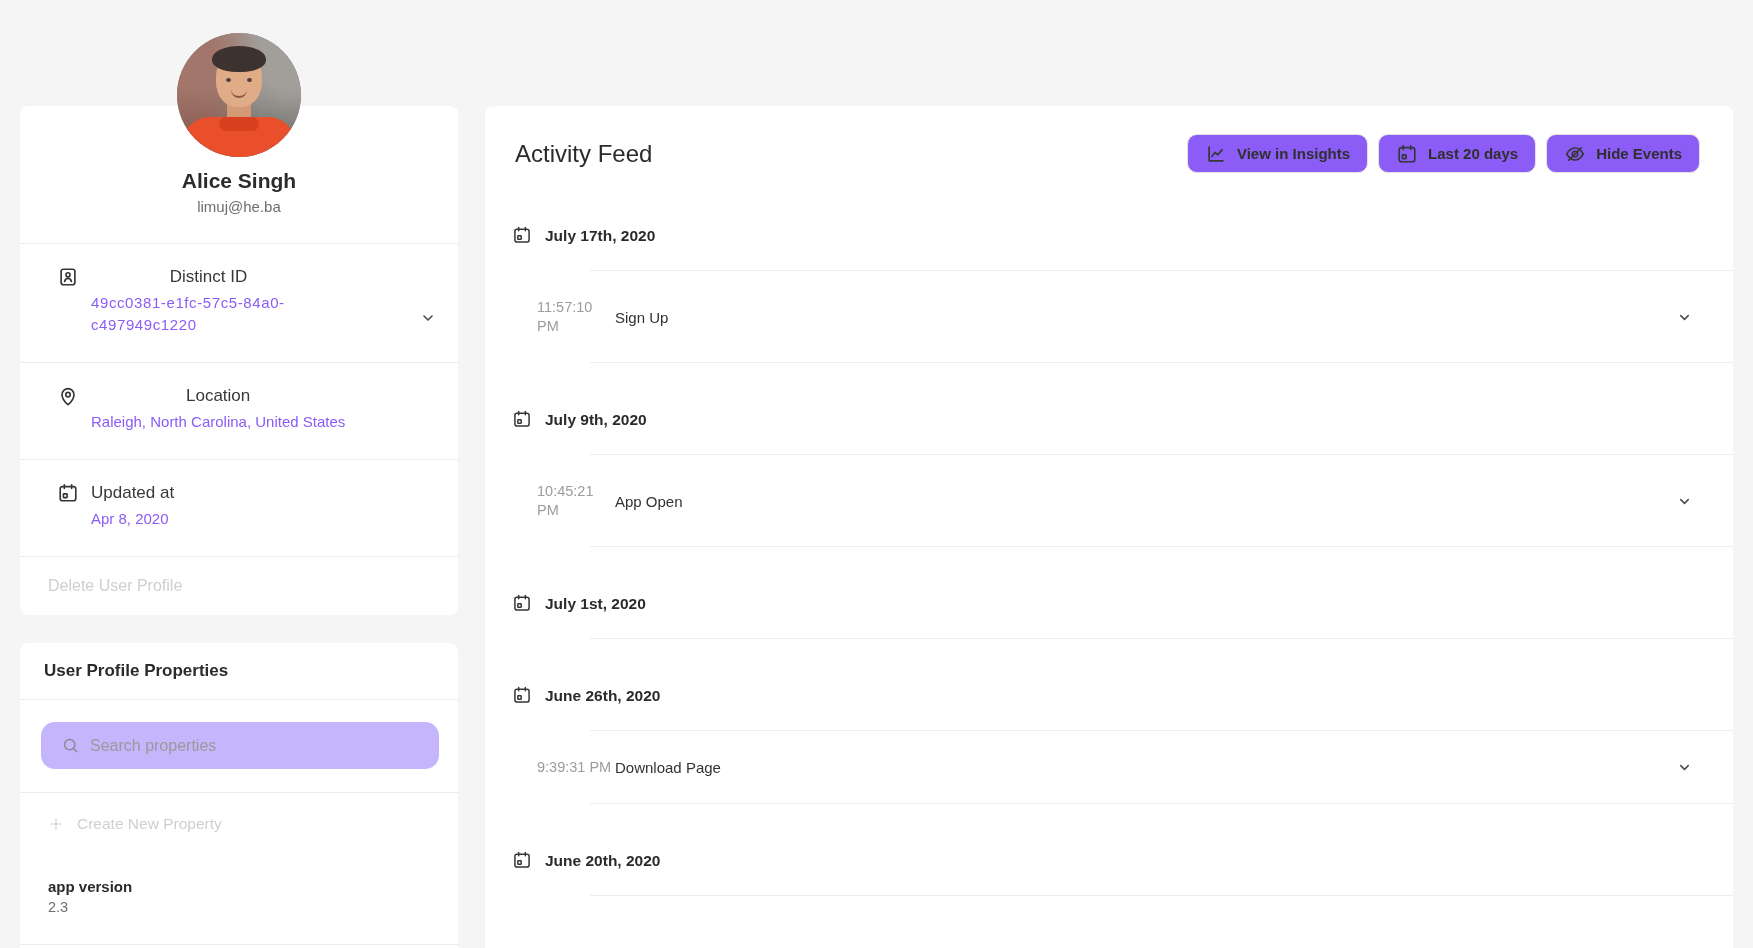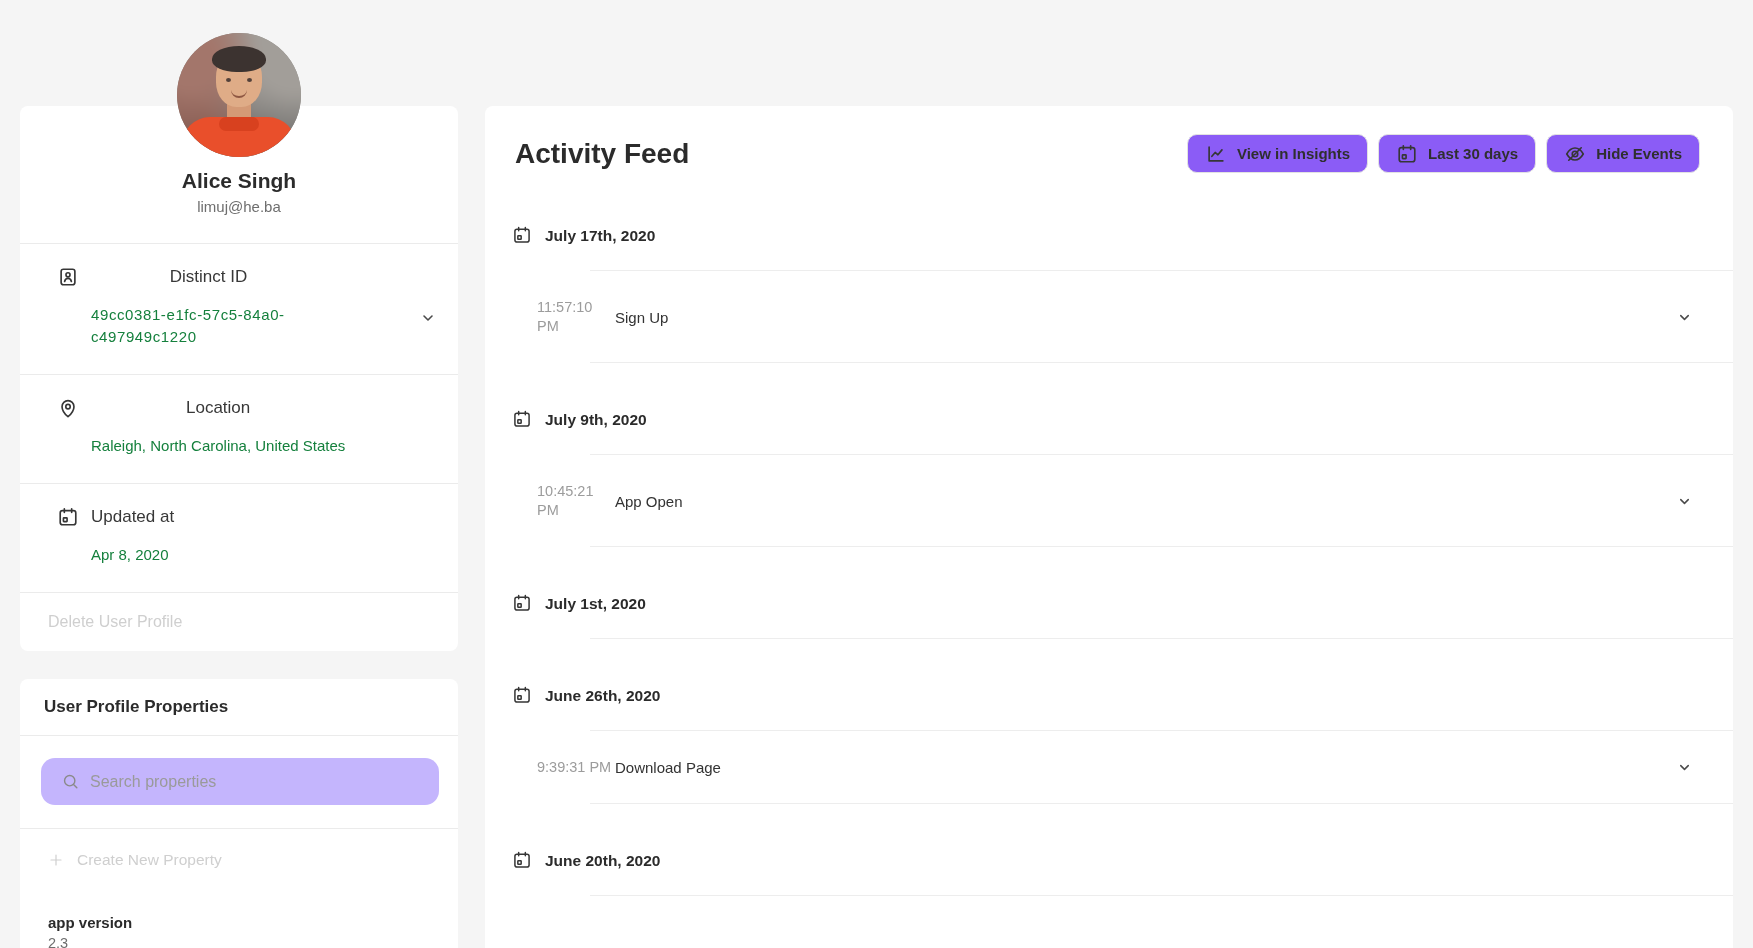--- a/index.html
+++ b/index.html
@@ -51,21 +51,21 @@
   .av-smile { position:absolute; top:38px; left:50%; transform:translateX(-50%); width:16px; height:9px;
     border-bottom:2.5px solid #8e5742; border-radius:0 0 10px 10px; }
 
   .profile-head { padding:62px 20px 25px; text-align:center; border-bottom:1px solid #ebebeb; }
   .profile-name { font-size:21px; font-weight:700; color:#2b2b2b; line-height:25px; }
   .profile-email { margin-top:3px; font-size:15px; color:#6e6e6e; line-height:22px; }
 
   .p-row { position:relative; display:flex; padding:22px 24px 26px 37px; border-bottom:1px solid #ebebeb; }
   .p-row .row-icon { width:22px; height:22px; flex:0 0 22px; margin-right:12px; margin-top:0; }
   .p-label { font-size:17px; color:#383838; line-height:22px;text-align:center; }
-  .p-value { margin-top:16px; font-size:15px; color:#15803d; line-height:22px; }
+  .p-value { margin-top:4px; font-size:15px; color:#8b5cf6; line-height:22px; }
   .p-value.id-value { max-width:235px; letter-spacing:0.6px; word-break:break-word; }
   .row-chevron { position:absolute; right:22px; top:66px; width:16px; height:16px; cursor:pointer; }
   .delete-row { display:flex; align-items:center; height:58px; padding-left:28px;
     font-size:16px; font-weight:500; color:#cfcfcf; }
 
   
   .props-card { margin-top:28px; height:326px; overflow:hidden; }
   .props-title { display:flex; align-items:center; height:57px; padding-left:24px;
     font-size:17px; font-weight:700; color:#2b2b2b; border-bottom:1px solid #ebebeb; }
   .search-wrap { padding:22px 19px 23px 21px; border-bottom:1px solid #ebebeb; }
@@ -77,21 +77,21 @@
   .create-row { display:flex; align-items:center; padding:22px 0 22px 28px;
     font-size:15.5px; font-weight:500; color:#cfcfcf; }
   .create-row svg { width:16px; height:16px; margin-right:13px; }
   .prop-item { padding:22px 0 27px 28px; border-bottom:1px solid #ebebeb; }
   .prop-name { font-size:15px; font-weight:700; color:#2b2b2b; line-height:20px; }
   .prop-val { font-size:14.5px; color:#6e6e6e; line-height:20px; }
 
   
   .feed-card { margin-top:106px; min-height:860px; }
   .feed-header { display:flex; align-items:center; justify-content:space-between; padding:28px 33px 6px 30px; }
-  .feed-title { font-size:28px; font-weight:700; color:#2b2b2b;text-align:right; }
+  .feed-title { font-size:24px; font-weight:400; color:#2b2b2b;text-align:right; }
   .feed-buttons { display:flex; gap:10px; }
   .btn { display:flex; align-items:center; height:39px; padding:0 17px; background:#8b5cf6;
     border:1px solid #e2e2e2; border-radius:10px; font-size:15px; font-weight:700; color:#2f2f2f; cursor:pointer;
     font-family:"Liberation Sans", sans-serif; }
   .btn svg { width:22px; height:22px; margin-right:10px; }
 
   .feed-row { position:relative; display:flex; align-items:center; }
   .feed-row::after { content:""; position:absolute; left:105px; right:0; bottom:0; border-bottom:1px solid #ededed; }
   .date-row { padding:46px 33px 26px 27px; }
   .date-row svg { width:20px; height:20px; margin-right:13px; flex:0 0 20px; }
@@ -212,21 +212,21 @@
               <path d="M7.5 14.5l3.6-4.2 3 2.6 4.4-5.4"></path>
             </svg>
             <span>View in Insights</span>
           </button>
           <button class="btn">
             <svg class="icon" viewBox="0 0 24 24">
               <rect x="3.5" y="5" width="17" height="15.5" rx="2.5"></rect>
               <path d="M8 3v4M16 3v4"></path>
               <rect x="7" y="13" width="4" height="4" rx="0.6"></rect>
             </svg>
-            <span>Last 30 days</span>
+            <span>Last 20 days</span>
           </button>
           <button class="btn">
             <svg class="icon" viewBox="0 0 24 24">
               <path d="M3 12c2.5-4.3 5.8-6.5 9-6.5s6.5 2.2 9 6.5c-2.5 4.3-5.8 6.5-9 6.5S5.5 16.3 3 12z"></path>
               <circle cx="12" cy="12" r="3"></circle>
               <path d="M5.2 18.8L18.8 5.2"></path>
             </svg>
             <span>Hide Events</span>
           </button>
         </div>

